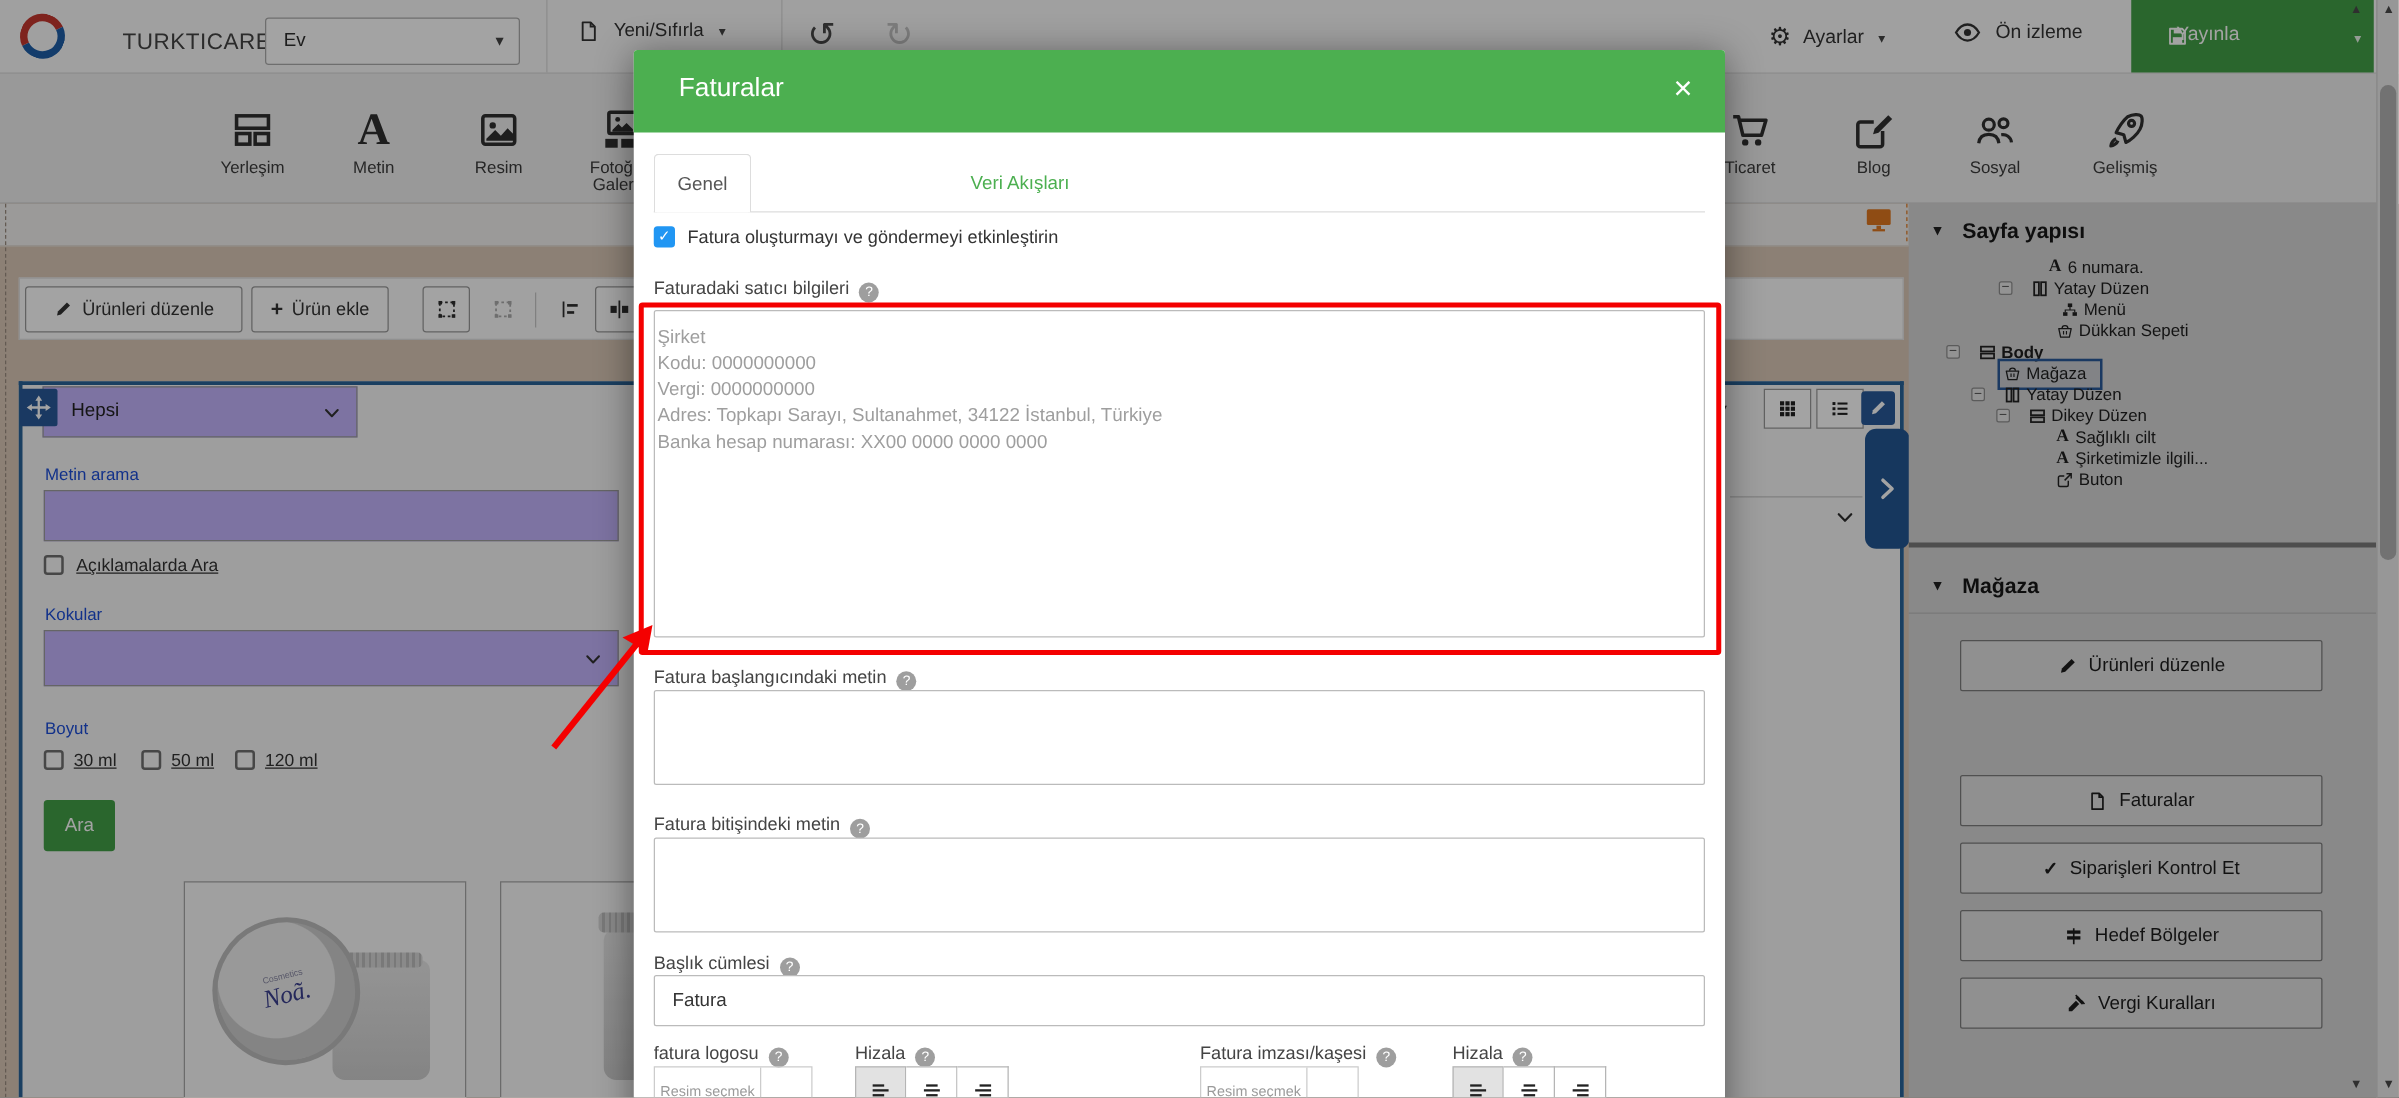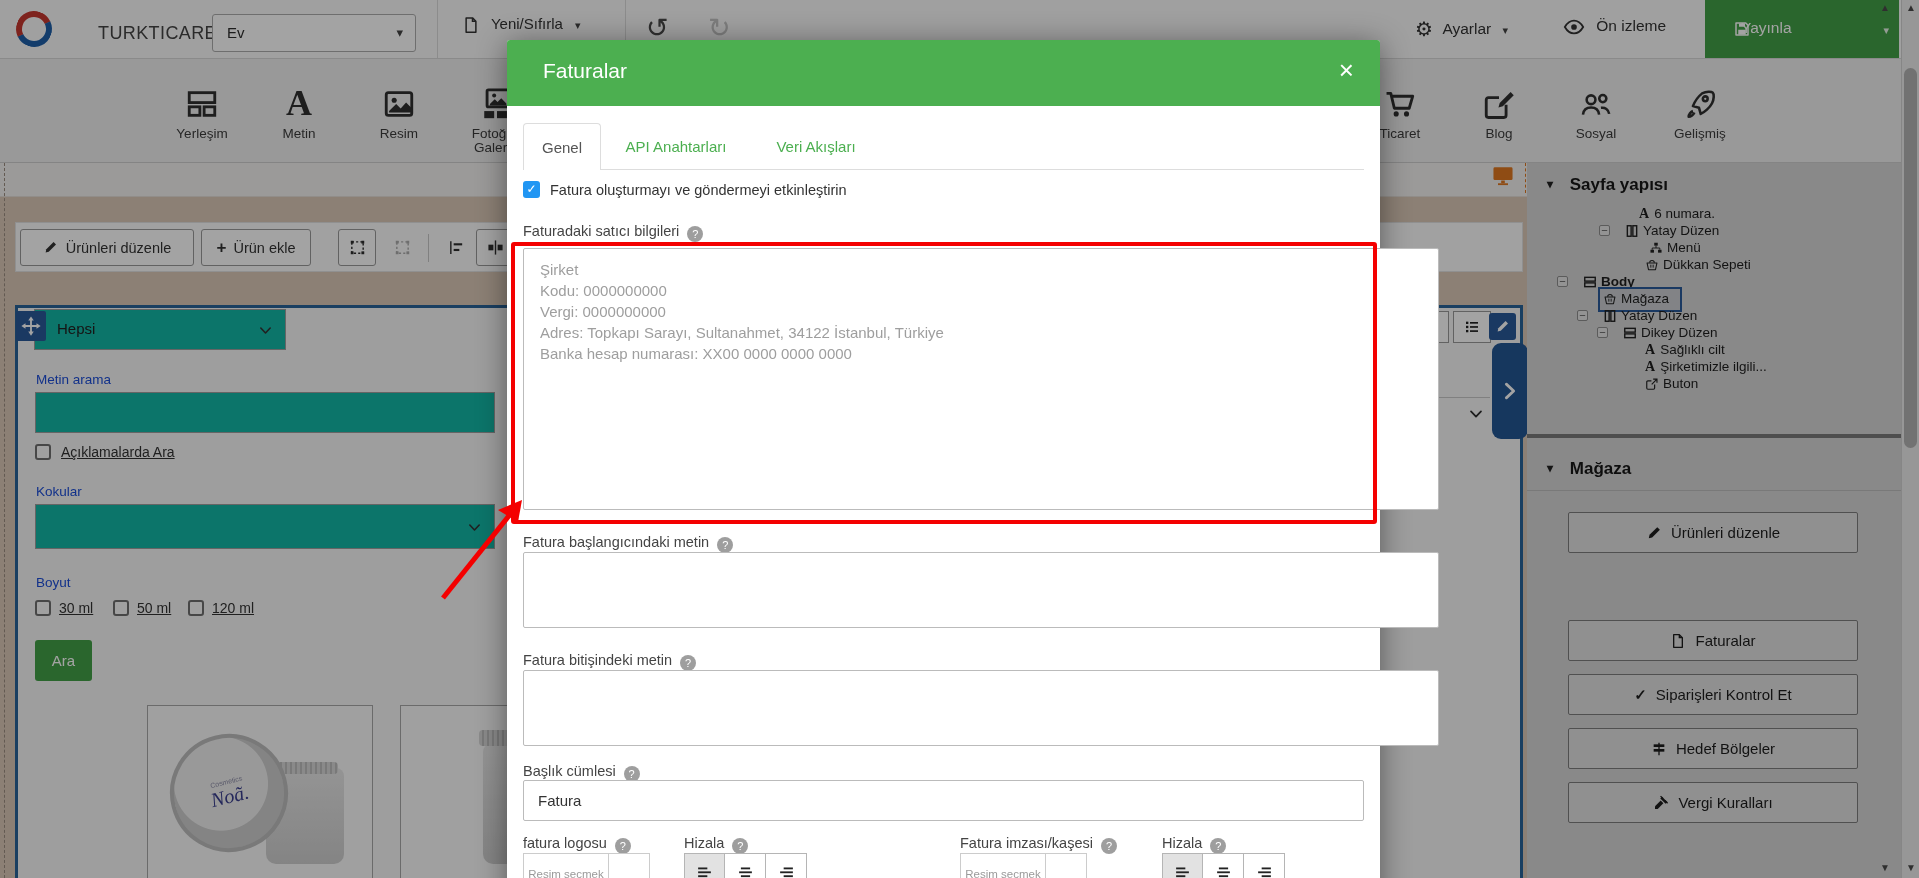--- a/index.html
+++ b/index.html
@@ -58,21 +58,21 @@
   .iconbtn .ic{width:17px;height:17px;}
   #snap-ghost{opacity:.38;}
   #ebar-sep{left:412px;top:11px;height:28px;width:1px;background:#c9c9c9;position:absolute;}
 
   
   #panel{left:15px;top:142px;width:1508px;height:573px;background:#f7f7f7;box-sizing:border-box;
          border-top:3px solid #2a6398;border-left:3px solid #2a6398;border-right:3px solid #2a6398;}
   #move-handle{left:-2px;top:3px;width:30px;height:30px;background:#2a5a9a;border-radius:2px;color:#fff;z-index:3;}
   #move-handle .ic{width:22px;height:22px;margin:4px;}
   .field-label{position:absolute;font-size:13.5px;color:#1d4ed8;}
-  .inputbox{position:absolute;background:#14b8a6;border:1px solid #9e9e9e;box-sizing:border-box;}
+  .inputbox{position:absolute;background:#c4b5fd;border:1px solid #9e9e9e;box-sizing:border-box;}
   #cat-select{left:16px;top:1px;width:252px;height:41px;}
   #cat-select .val{position:absolute;left:22px;top:10px;font-size:15px;color:#222;}
   #cat-select .chev{position:absolute;right:12px;top:13px;width:15px;height:15px;color:#333;}
   .chk{position:absolute;width:16px;height:16px;border:2px solid #6f6f6f;border-radius:3px;background:#fbfbfb;box-sizing:border-box;}
   #search-chk-label,#size-opts .lab{font-size:14px;color:#333;text-decoration:underline;}
   #ara-btn{left:17px;top:332px;width:57px;height:41px;background:#43a047;color:#fff;font-size:15px;
            display:flex;align-items:center;justify-content:center;border-radius:3px;}
   
   .pr-btn{position:absolute;background:#fff;border:1px solid #9a9a9a;box-sizing:border-box;
           display:flex;align-items:center;justify-content:center;color:#222;}
@@ -131,22 +131,22 @@
   #tab-api{left:94px;width:150px;color:#4caf50;}
   #tab-veri{left:244px;width:130px;color:#4caf50;}
   #tab-line{left:16px;top:129px;width:841px;height:1px;background:#ddd;position:absolute;}
   #enable-row{left:16px;top:141px;position:absolute;display:flex;align-items:center;}
   #enable-chk{width:17px;height:17px;background:#2196f3;border-radius:3px;color:#fff;font-size:12px;line-height:17px;
               text-align:center;margin-right:10px;}
   #enable-label{font-size:14.5px;color:#333;}
   .m-label{position:absolute;font-size:14.5px;color:#444;}
   .help{display:inline-block;width:16px;height:16px;border-radius:50%;background:#9e9e9e;color:#fff;font-size:11px;
         line-height:16px;text-align:center;margin-left:8px;vertical-align:-2px;}
-  .m-area{position:absolute;left:16px;width:916px;border:1px solid #bbb;border-radius:2px;box-sizing:border-box;
-          font-family:"Liberation Sans",sans-serif;font-size:15px;color:#333;padding:10px 16px;resize:none;background:#fff;}
+  .m-area{position:absolute;left:16px;width:841px;border:1px solid #bbb;border-radius:2px;box-sizing:border-box;
+          font-family:"Liberation Sans",sans-serif;font-size:15px;color:#333;padding:10px 2px;resize:none;background:#fff;}
   .m-area::placeholder{color:#9e9e9e;opacity:1;line-height:21px;}
   #title-input{position:absolute;left:16px;top:740px;width:841px;height:41px;border:1px solid #bbb;border-radius:2px;
                box-sizing:border-box;font-family:"Liberation Sans",sans-serif;font-size:15px;color:#333;padding:0 14px;}
   .bcol-label{position:absolute;top:795px;font-size:14.5px;color:#444;}
   .img-pick{position:absolute;top:813px;height:62px;border:1px solid #ccc;box-sizing:border-box;display:flex;}
   .img-pick .txt{width:84px;font-size:11.5px;color:#9a9a9a;text-align:center;padding-top:14px;border-right:1px solid #ccc;}
   .img-pick .pen{width:40px;display:flex;align-items:center;justify-content:center;color:#333;}
   .img-pick .pen .ic{width:15px;height:15px;}
   .align-group{position:absolute;top:813px;height:40px;display:flex;}
   .align-btn{width:41px;height:40px;border:1px solid #b5b5b5;border-left:none;box-sizing:border-box;background:#fff;
@@ -768,21 +768,20 @@
 
   <div id="backdrop" class="abs"></div>
 
   <div id="modal" class="abs">
     <div id="modal-header" class="abs">
       <span id="modal-title">Faturalar</span>
       <span id="modal-close">×</span>
     </div>
 
     <div id="tab-genel" class="tab">Genel</div>
-    <div id="tab-api" class="tab">API Anahtarları</div>
     <div id="tab-veri" class="tab">Veri Akışları</div>
     <div id="tab-line"></div>
 
     <div id="enable-row">
       <div id="enable-chk">✓</div>
       <span id="enable-label">Fatura oluşturmayı ve göndermeyi etkinleştirin</span>
     </div>
 
     <div class="m-label" style="left:16px;top:183px">
       <span>Faturadaki satıcı bilgileri</span><span class="help">?</span>

